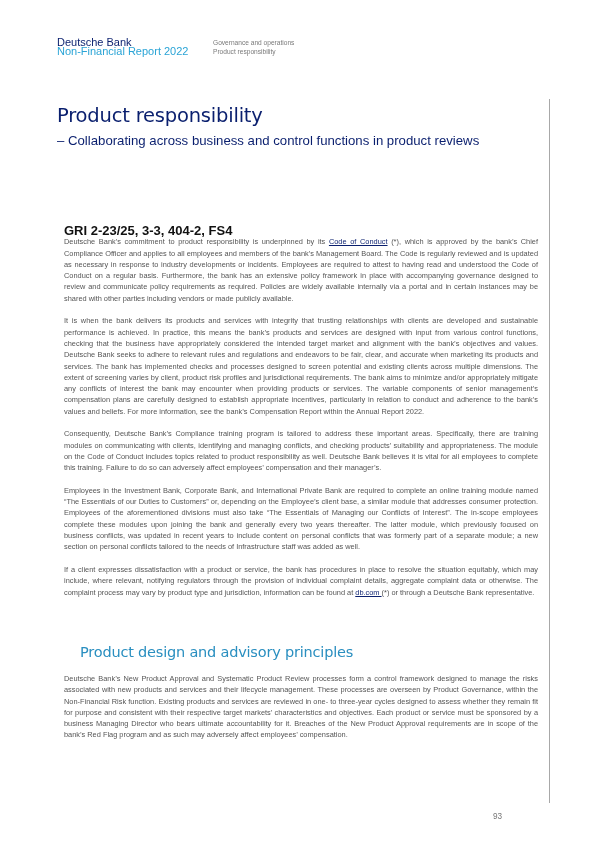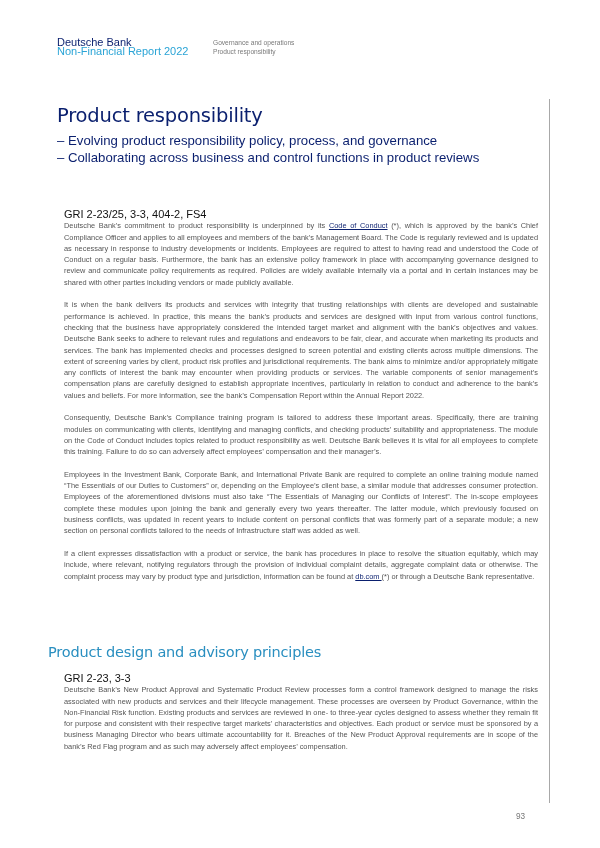--- a/index.html
+++ b/index.html
@@ -5,57 +5,55 @@
   html, body { margin:0; padding:0; background:#ffffff; }
   body { width:600px; height:848px; position:relative; overflow:hidden; font-family:"Liberation Sans", sans-serif; }
   .hdr-left { position:absolute; left:57px; top:38px; font-size:11px; line-height:9px; }
   .hdr-left .brand { color:#0a1f6e; }
   .hdr-left .report { color:#2aa4d6; }
   .hdr-right { position:absolute; left:213px; top:38px; font-size:6.6px; line-height:9px; color:#7a7a7a; }
   .vline { position:absolute; left:549px; top:99px; width:1px; height:704px; background:#a8a8a8; }
   .title { position:absolute; left:57px; top:104px; font-size:19.5px; color:#0a1f6e; font-family:"DejaVu Sans", sans-serif; font-weight:normal; letter-spacing:-0.2px; }
   .bullets { position:absolute; left:57px; top:133px; margin:0; padding:0; list-style:none; font-size:13.2px; line-height:16.5px; color:#0a1f6e; }
   .content { position:absolute; left:64px; top:209px; width:474px; font-size:7.4px; line-height:11.3px; color:#555; text-align:justify; }
-  .gri { font-weight:normal; color:#111; font-size:11px; }
+  .gri { font-weight:bold; color:#111; font-size:13px;margin-top:16px; }
   .para { margin:0 0 11.3px 0; }
   a.lnk { color:#0a1f6e; text-decoration:underline; }
-  .h2 { position:absolute; left:48px; top:644px; font-size:14.5px; color:#2a8fc0; font-family:"DejaVu Sans", sans-serif; letter-spacing:-0.2px; }
+  .h2 { position:absolute; left:80px; top:644px; font-size:14.5px; color:#2a8fc0; font-family:"DejaVu Sans", sans-serif; letter-spacing:-0.2px; }
   .content2 { position:absolute; left:64px; top:673px; width:474px; font-size:7.4px; line-height:11.3px; color:#555; text-align:justify; }
-  .pagenum { position:absolute; left:516px; top:812px; font-size:8.2px; color:#777; }
+  .pagenum { position:absolute; left:493px; top:812px; font-size:8.2px; color:#777; }
 </style>
 </head>
 <body>
 
 <div class="hdr-left">
   <div class="brand">Deutsche Bank</div>
   <div class="report">Non-Financial Report 2022</div>
 </div>
 <div class="hdr-right">
   <div>Governance and operations</div>
   <div>Product responsibility</div>
 </div>
 
 <div class="vline"></div>
 
 <h1 class="title" style="margin:0;">Product responsibility</h1>
 
 <ul class="bullets">
-  <li>– Evolving product responsibility policy, process, and governance</li>
   <li>– Collaborating across business and control functions in product reviews</li>
 </ul>
 
 <div class="content">
   <div class="gri">GRI 2-23/25, 3-3, 404-2, FS4</div>
   <p class="para"><span>Deutsche Bank’s commitment to product responsibility is underpinned by its </span><a class="lnk" href="#">Code of Conduct</a><span> (*), which is approved by the bank’s Chief Compliance Officer and applies to all employees and members of the bank’s Management Board. The Code is regularly reviewed and is updated as necessary in response to industry developments or incidents. Employees are required to attest to having read and understood the Code of Conduct on a regular basis.  Furthermore, the bank has an extensive policy framework in place with accompanying governance designed to review and communicate policy requirements as required. Policies are widely available internally via a portal and in certain instances may be shared with other parties including vendors or made publicly available.</span></p>
   <p class="para">It is when the bank delivers its products and services with integrity that trusting relationships with clients are developed and sustainable performance is achieved. In practice, this means the bank’s products and services are designed with input from various control functions, checking that the business have appropriately considered the intended target market and alignment with the bank’s objectives and values. Deutsche Bank seeks to adhere to relevant rules and regulations and endeavors to be fair, clear, and accurate when marketing its products and services. The bank has implemented checks and processes designed to screen potential and existing clients across multiple dimensions. The extent of screening varies by client, product risk profiles and jurisdictional requirements. The bank aims to minimize and/or appropriately mitigate any conflicts of interest the bank may encounter when providing products or services. The variable components of senior management’s compensation plans are carefully designed to establish appropriate incentives, particularly in relation to conduct and adherence to the bank’s values and beliefs. For more information, see the bank’s Compensation Report within the Annual Report 2022.</p>
   <p class="para">Consequently, Deutsche Bank’s Compliance training program is tailored to address these important areas. Specifically, there are training modules on communicating with clients, identifying and managing conflicts, and checking products’ suitability and appropriateness. The module on the Code of Conduct includes topics related to product responsibility as well. Deutsche Bank believes it is vital for all employees to complete this training. Failure to do so can adversely affect employees’ compensation and their manager’s.</p>
   <p class="para">Employees in the Investment Bank, Corporate Bank, and International Private Bank are required to complete an online training module named “The Essentials of our Duties to Customers” or, depending on the Employee’s client base, a similar module that addresses consumer protection. Employees of the aforementioned divisions must also take “The Essentials of Managing our Conflicts of Interest”. The in-scope employees complete these modules upon joining the bank and generally every two years thereafter. The latter module, which previously focused on business conflicts, was updated in recent years to include content on personal conflicts that was formerly part of a separate module; a new section on personal conflicts tailored to the needs of Infrastructure staff was added as well.</p>
   <p class="para"><span>If a client expresses dissatisfaction with a product or service, the bank has procedures in place to resolve the situation equitably, which may include, where relevant, notifying regulators through the provision of individual complaint details, aggregate complaint data or otherwise. The complaint process may vary by product type and jurisdiction, information can be found at </span><a class="lnk" href="#">db.com </a><span>(*) or through a Deutsche Bank representative.</span></p>
 </div>
 
 <h2 class="h2" style="margin:0;font-weight:normal;">Product design and advisory principles</h2>
 
 <div class="content2">
-  <div class="gri">GRI 2-23, 3-3</div>
   <p class="para">Deutsche Bank’s New Product Approval and Systematic Product Review processes form a control framework designed to manage the risks associated with new products and services and their lifecycle management. These processes are overseen by Product Governance, within the Non-Financial Risk function. Existing products and services are reviewed in one- to three-year cycles designed to assess whether they remain fit for purpose and consistent with their respective target markets’ characteristics and objectives. Each product or service must be sponsored by a business Managing Director who bears ultimate accountability for it. Breaches of the New Product Approval requirements are in scope of the bank’s Red Flag program and as such may adversely affect employees’ compensation.</p>
 </div>
 
 <div class="pagenum">93</div>
 
 </body></html>

